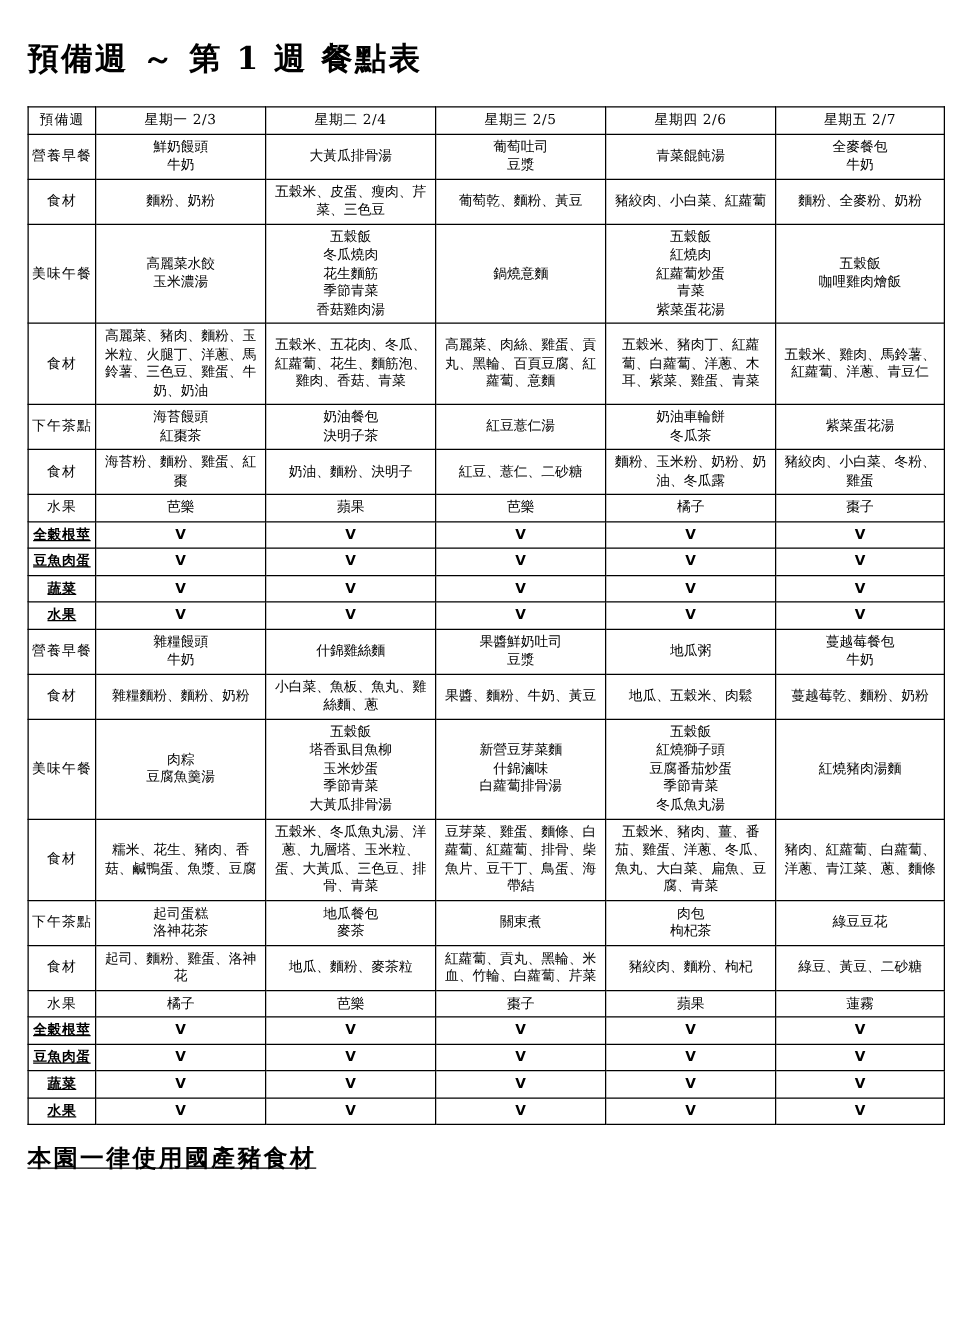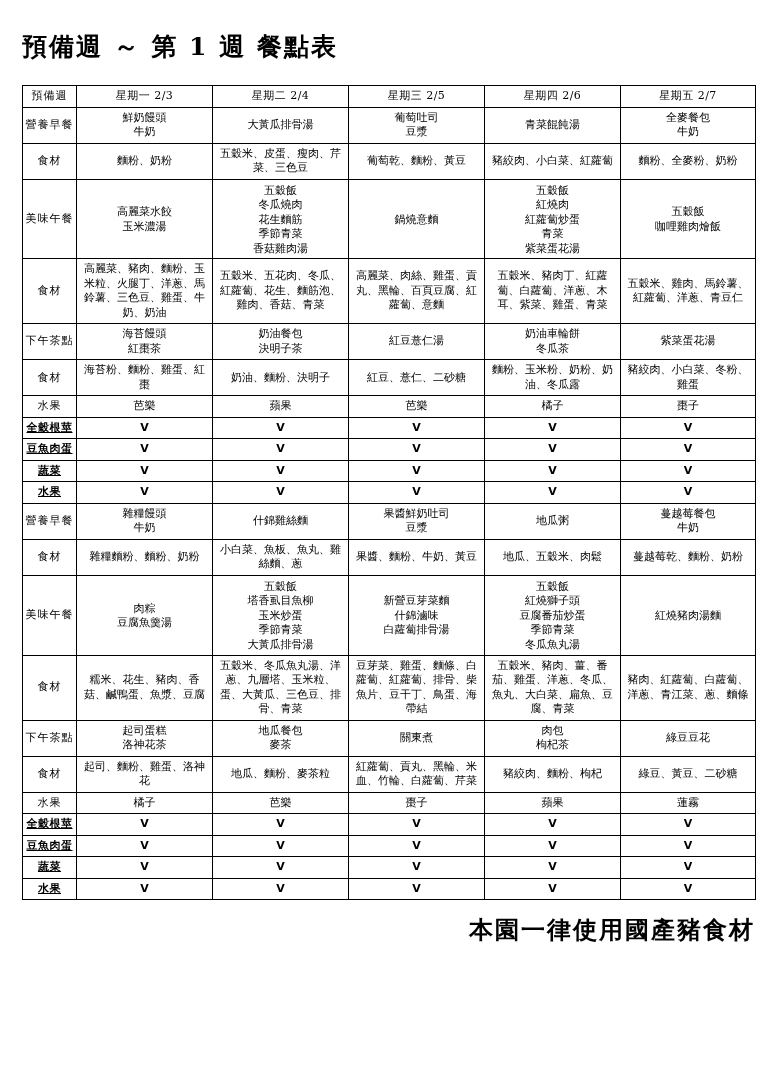--- a/index.html
+++ b/index.html
@@ -75,26 +75,27 @@
   td.ingredient {
     font-size: 10.5px;
     line-height: 1.3;
   }
   td.lunch {
     font-size: 11.5px;
     line-height: 1.35;
     font-family: Liberation Serif, serif;
   }
   .footer {
-    text-align: right;
+    text-align: left;
     font-family: "DejaVu Serif", "Liberation Serif", serif;
-    font-size: 24px;
+    font-size: 19px;
     font-weight: 700;
     letter-spacing: 2px;
     margin-top: 14px;
+    text-decoration: underline;
   }
 </style>
 </head>
 <body>
 
 <div class="page">
 
   <div class="title">預備週 ～ 第 1 週 餐點表</div>
 
   <table class="menu">

